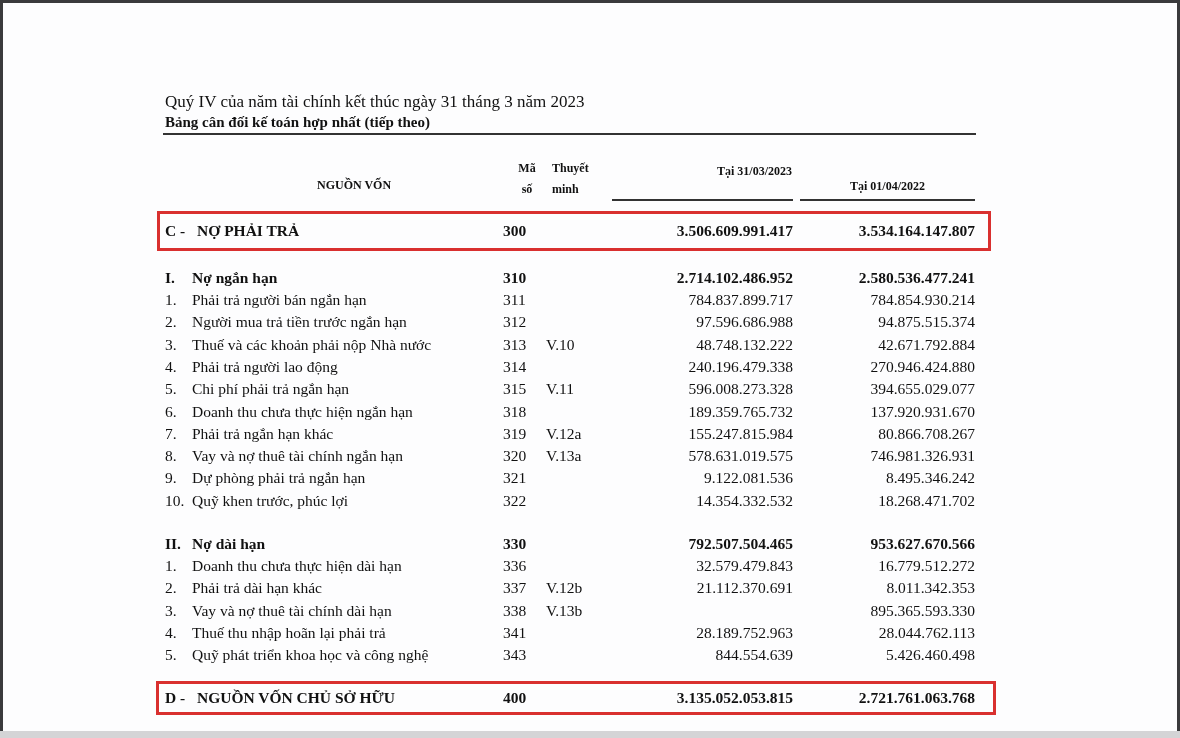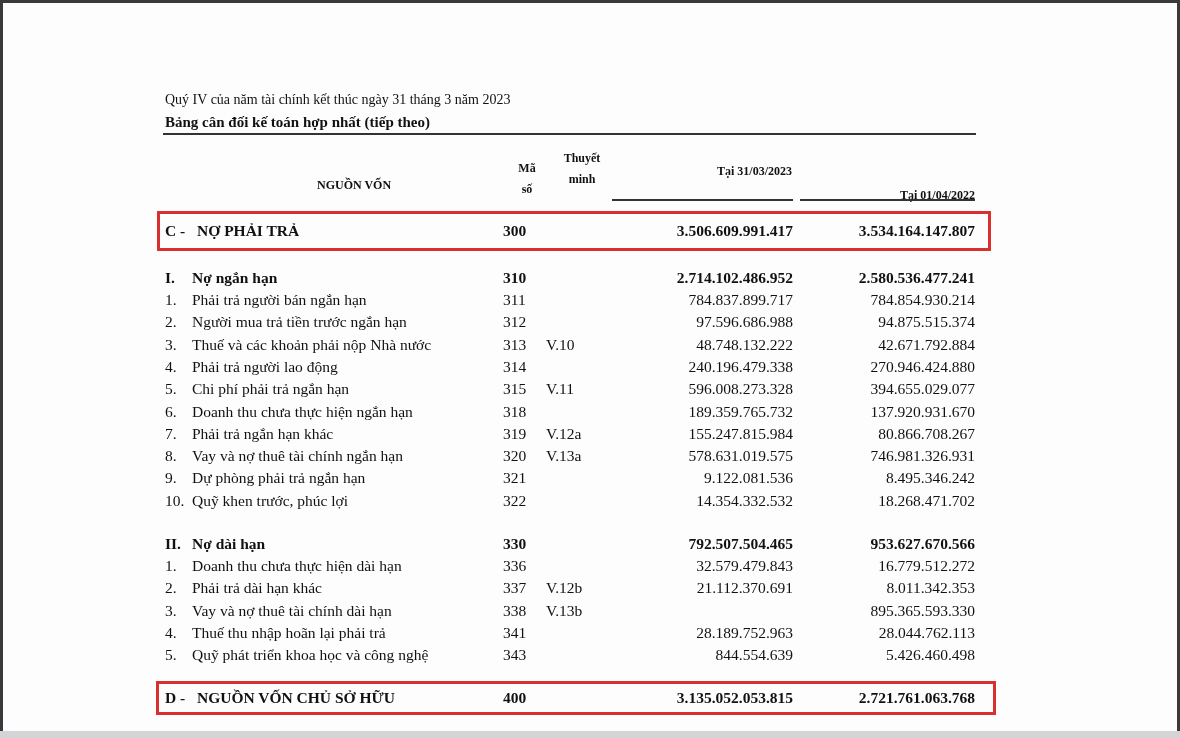--- a/index.html
+++ b/index.html
@@ -13,32 +13,32 @@
   .page {
     position: absolute; left: 3px; top: 3px;
     width: 1174px; height: 728px;
     background: #fdfdfe;
   }
   .bottom-band {
     position: absolute; left: 0; top: 731px; width: 1180px; height: 7px;
     background: #d4d4d6;
   }
   .abs { position: absolute; white-space: nowrap; }
-  .subtitle { left: 165px; top: 92px; font-size: 14px; text-align: center; }
+  .subtitle { left: 165px; top: 92px; font-size: 17px; text-align: center; }
   .title { left: 165px; top: 114px; font-size: 15px; font-weight: bold; }
   .title-rule {
     position: absolute; left: 163px; top: 133px; width: 813px; height: 2px;
     background: #333;
   }
   .hdr { font-weight: bold; font-size: 12px; }
   .hdr-nguon { left: 285px; top: 178px; margin-left: 32px; }
   .hdr-ma { left: 512px; top: 158px; width: 30px; text-align: center; line-height: 21px; }
-  .hdr-tm { left: 552px; top: 148px; width: 60px; text-align: center; line-height: 21px; }
+  .hdr-tm { left: 552px; top: 158px; width: 60px; text-align: left; line-height: 21px; }
   .hdr-c1 { left: 612px; top: 164px; width: 180px; text-align: right; }
-  .hdr-c2 { left: 800px; top: 188px; width: 175px; text-align: right; }
+  .hdr-c2 { left: 800px; top: 179px; width: 175px; text-align: center; }
   .col-rule { position: absolute; height: 1.5px; background: #333; top: 199px; }
   .rule1 { left: 612px; width: 181px; }
   .rule2 { left: 800px; width: 175px; }
 
   .row {
     position: absolute; left: 165px; width: 812px; height: 22px;
     font-size: 15.5px; line-height: 22px;
   }
   .row .num { position: absolute; left: 0; }
   .row .lbl { position: absolute; left: 27px; }

